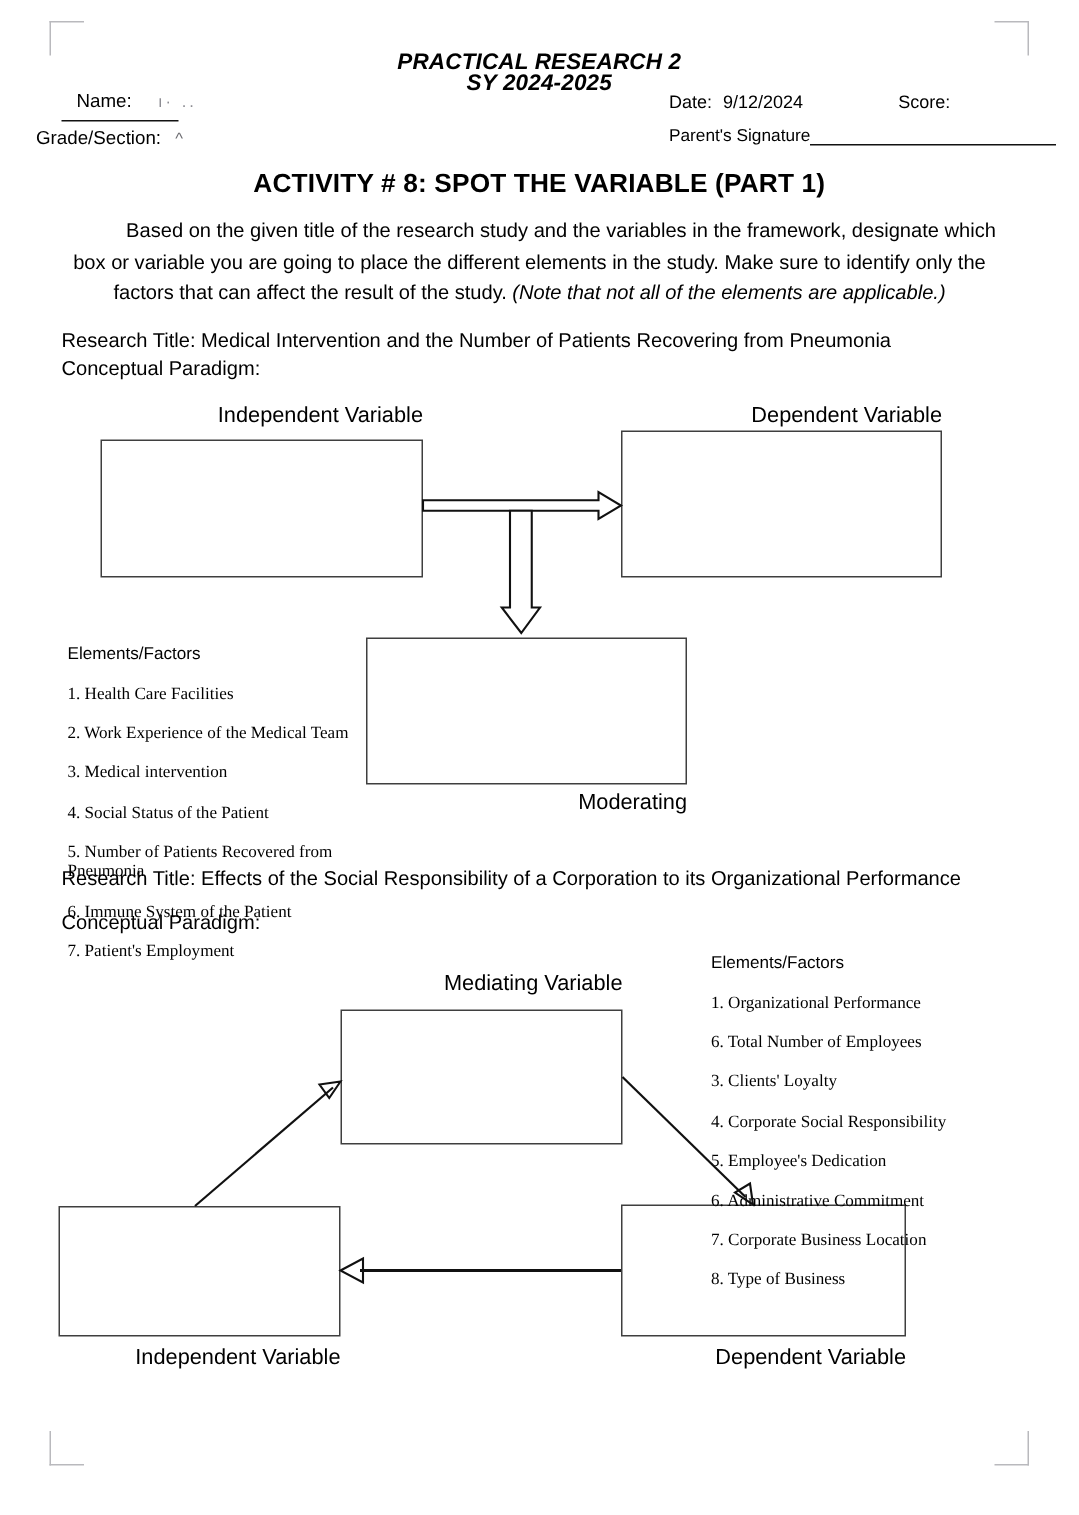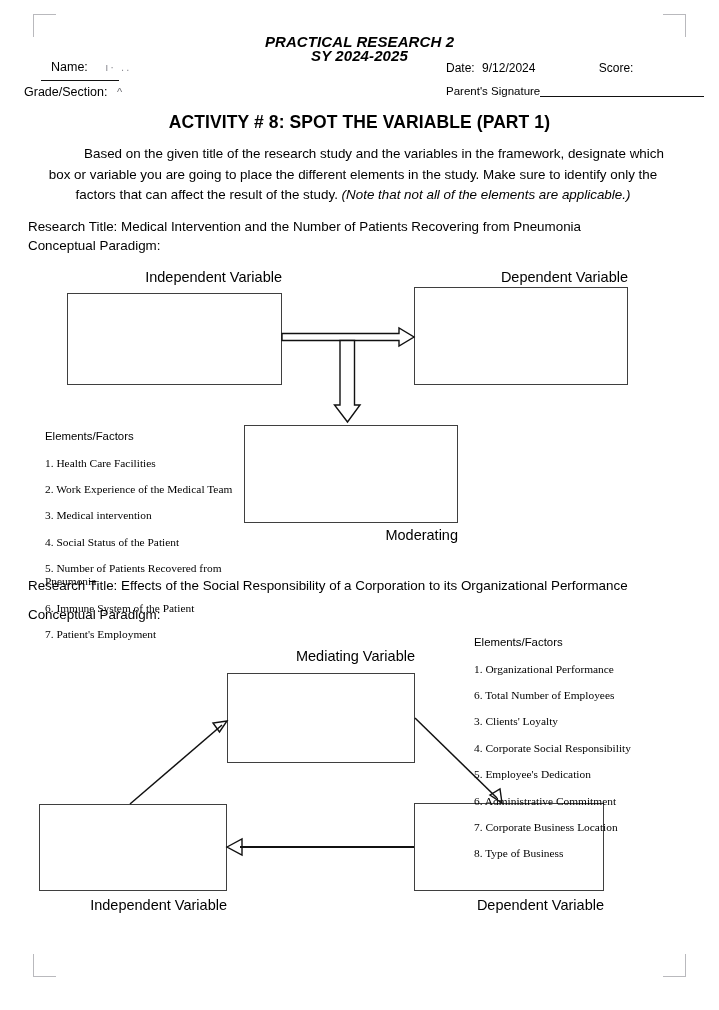--- a/index.html
+++ b/index.html
@@ -126,21 +126,21 @@
     font-size: 13.4px;
     line-height: 20.5px;
     text-align: center;
   }
   .instructions .indent { display: inline-block; width: 42px; }
   .instructions em { font-style: italic; }
 
   
   .research-title {
     position: absolute;
-    left: 28px;
+    left: 41px;
     font-size: 13.4px;
     line-height: 20px;
   }
   .rt1 { top: 217px; }
   .cp1 { top: 236px; }
   .rt2 { top: 576px; }
   .cp2 { top: 605px; }
 
   
   .var-box {

